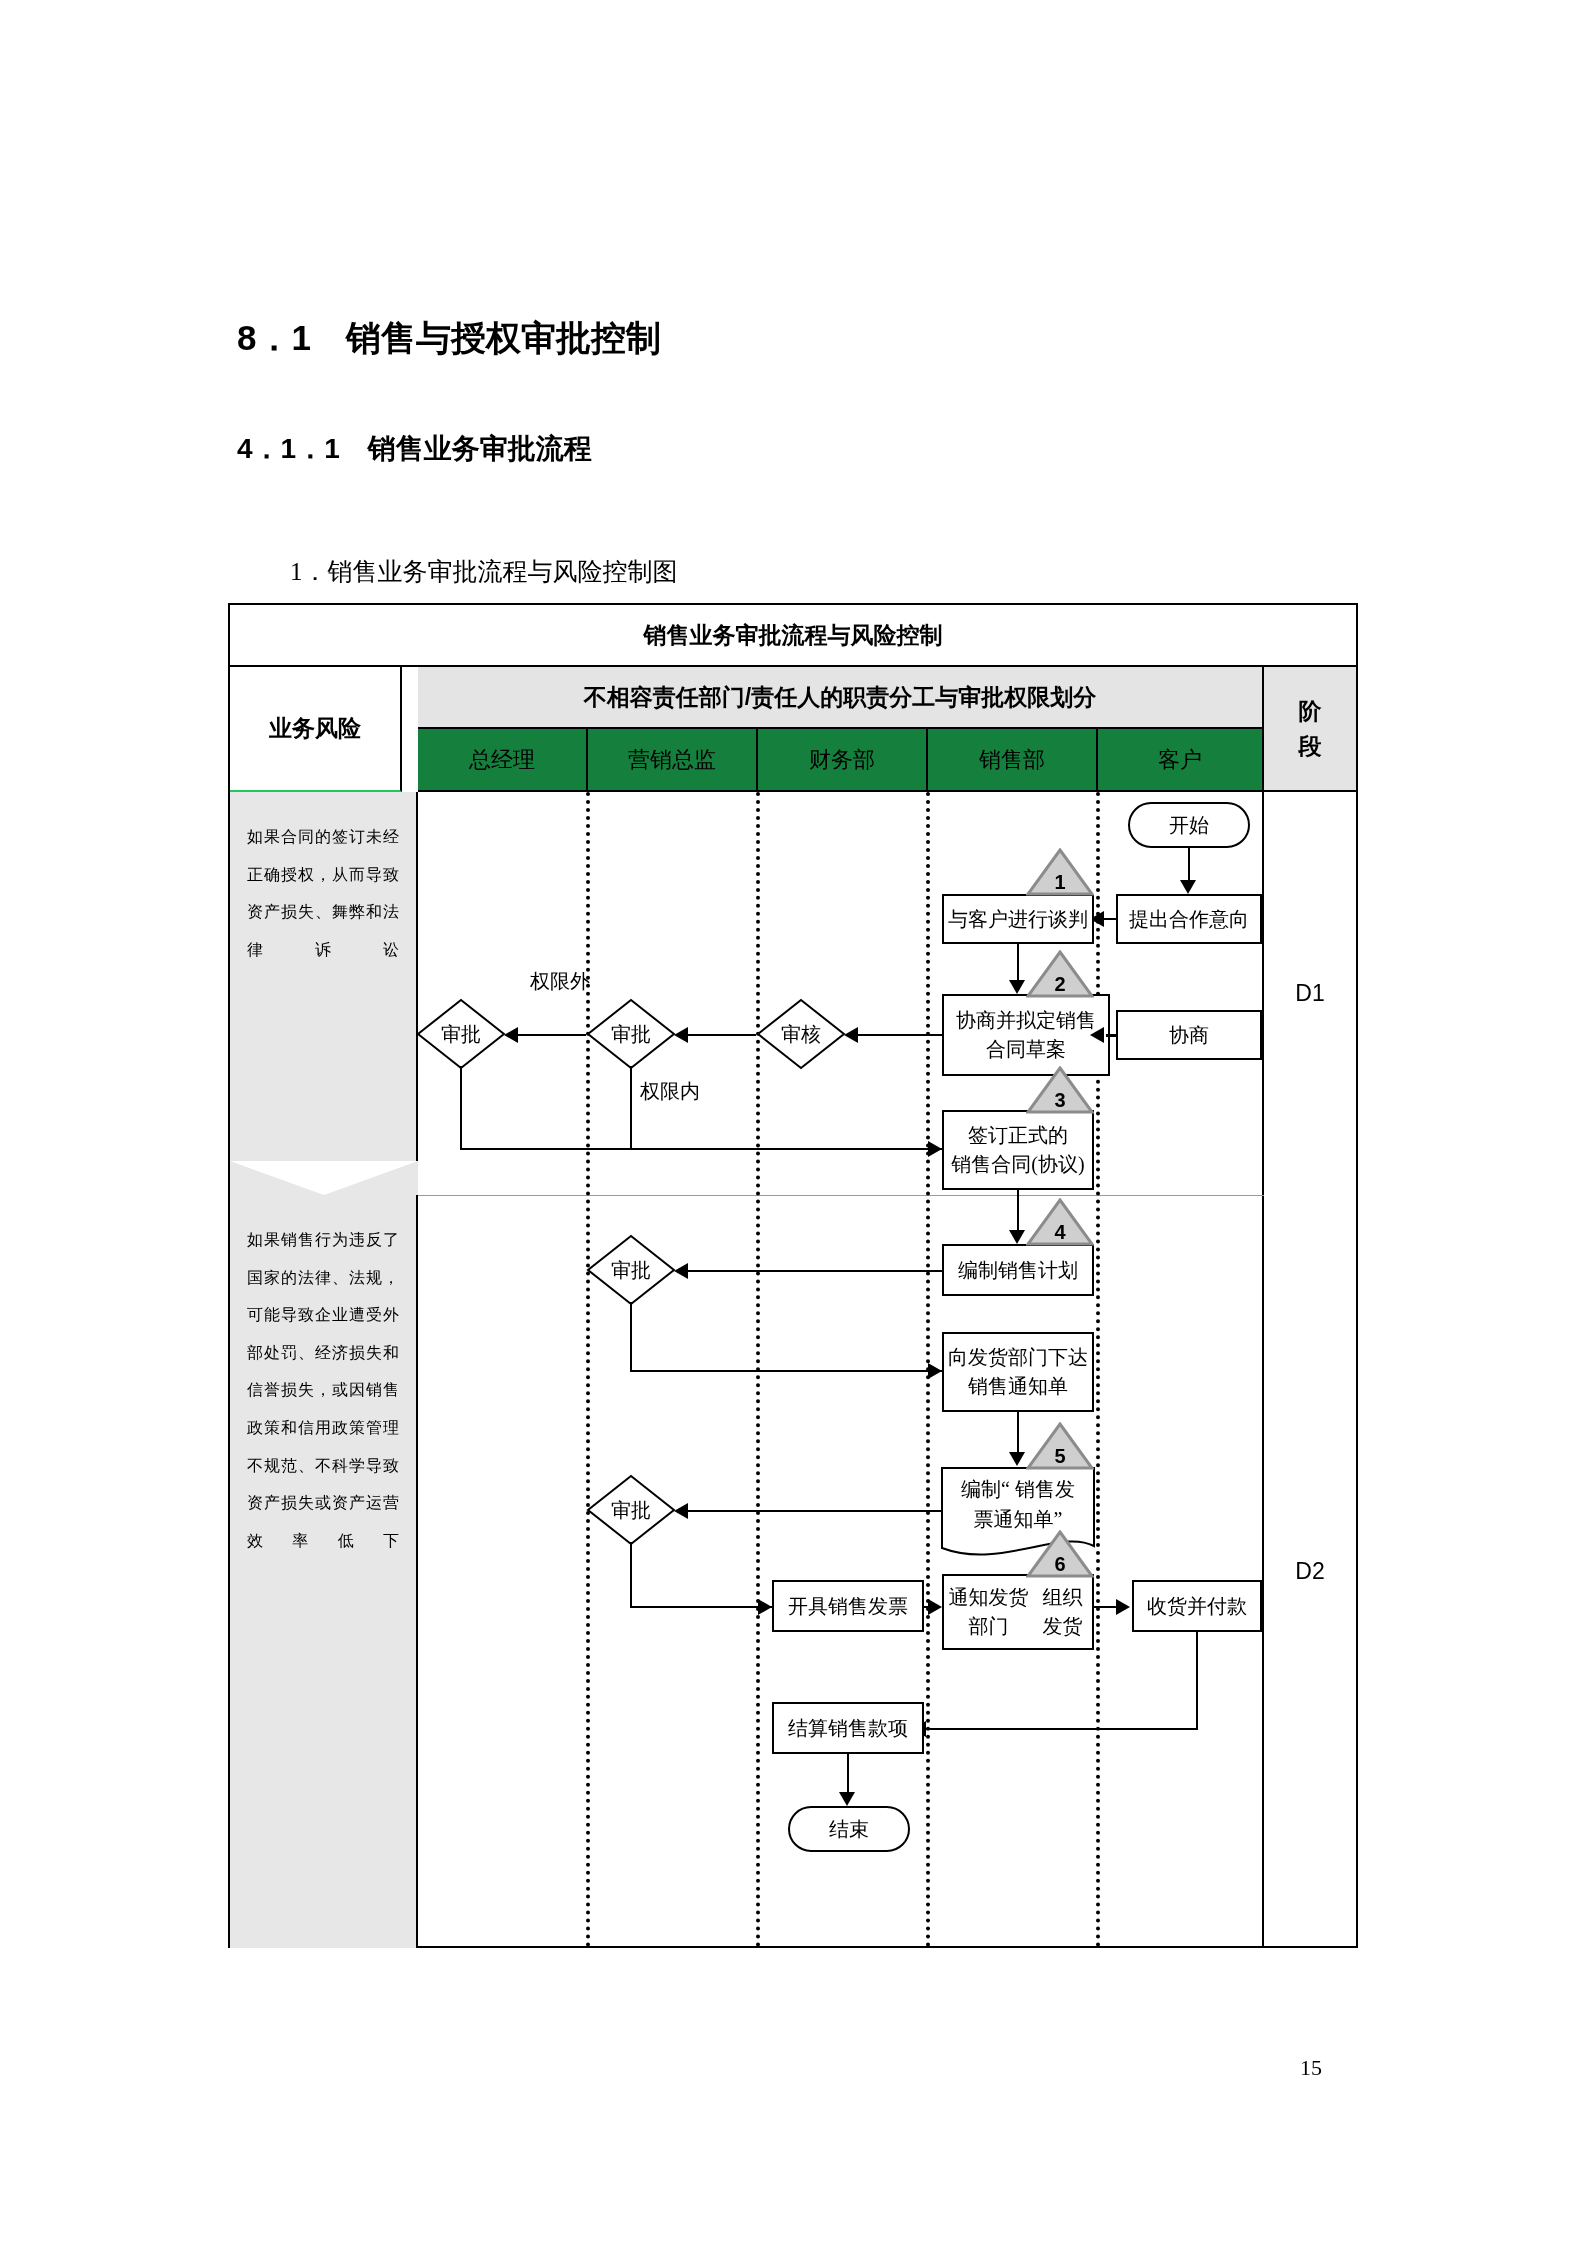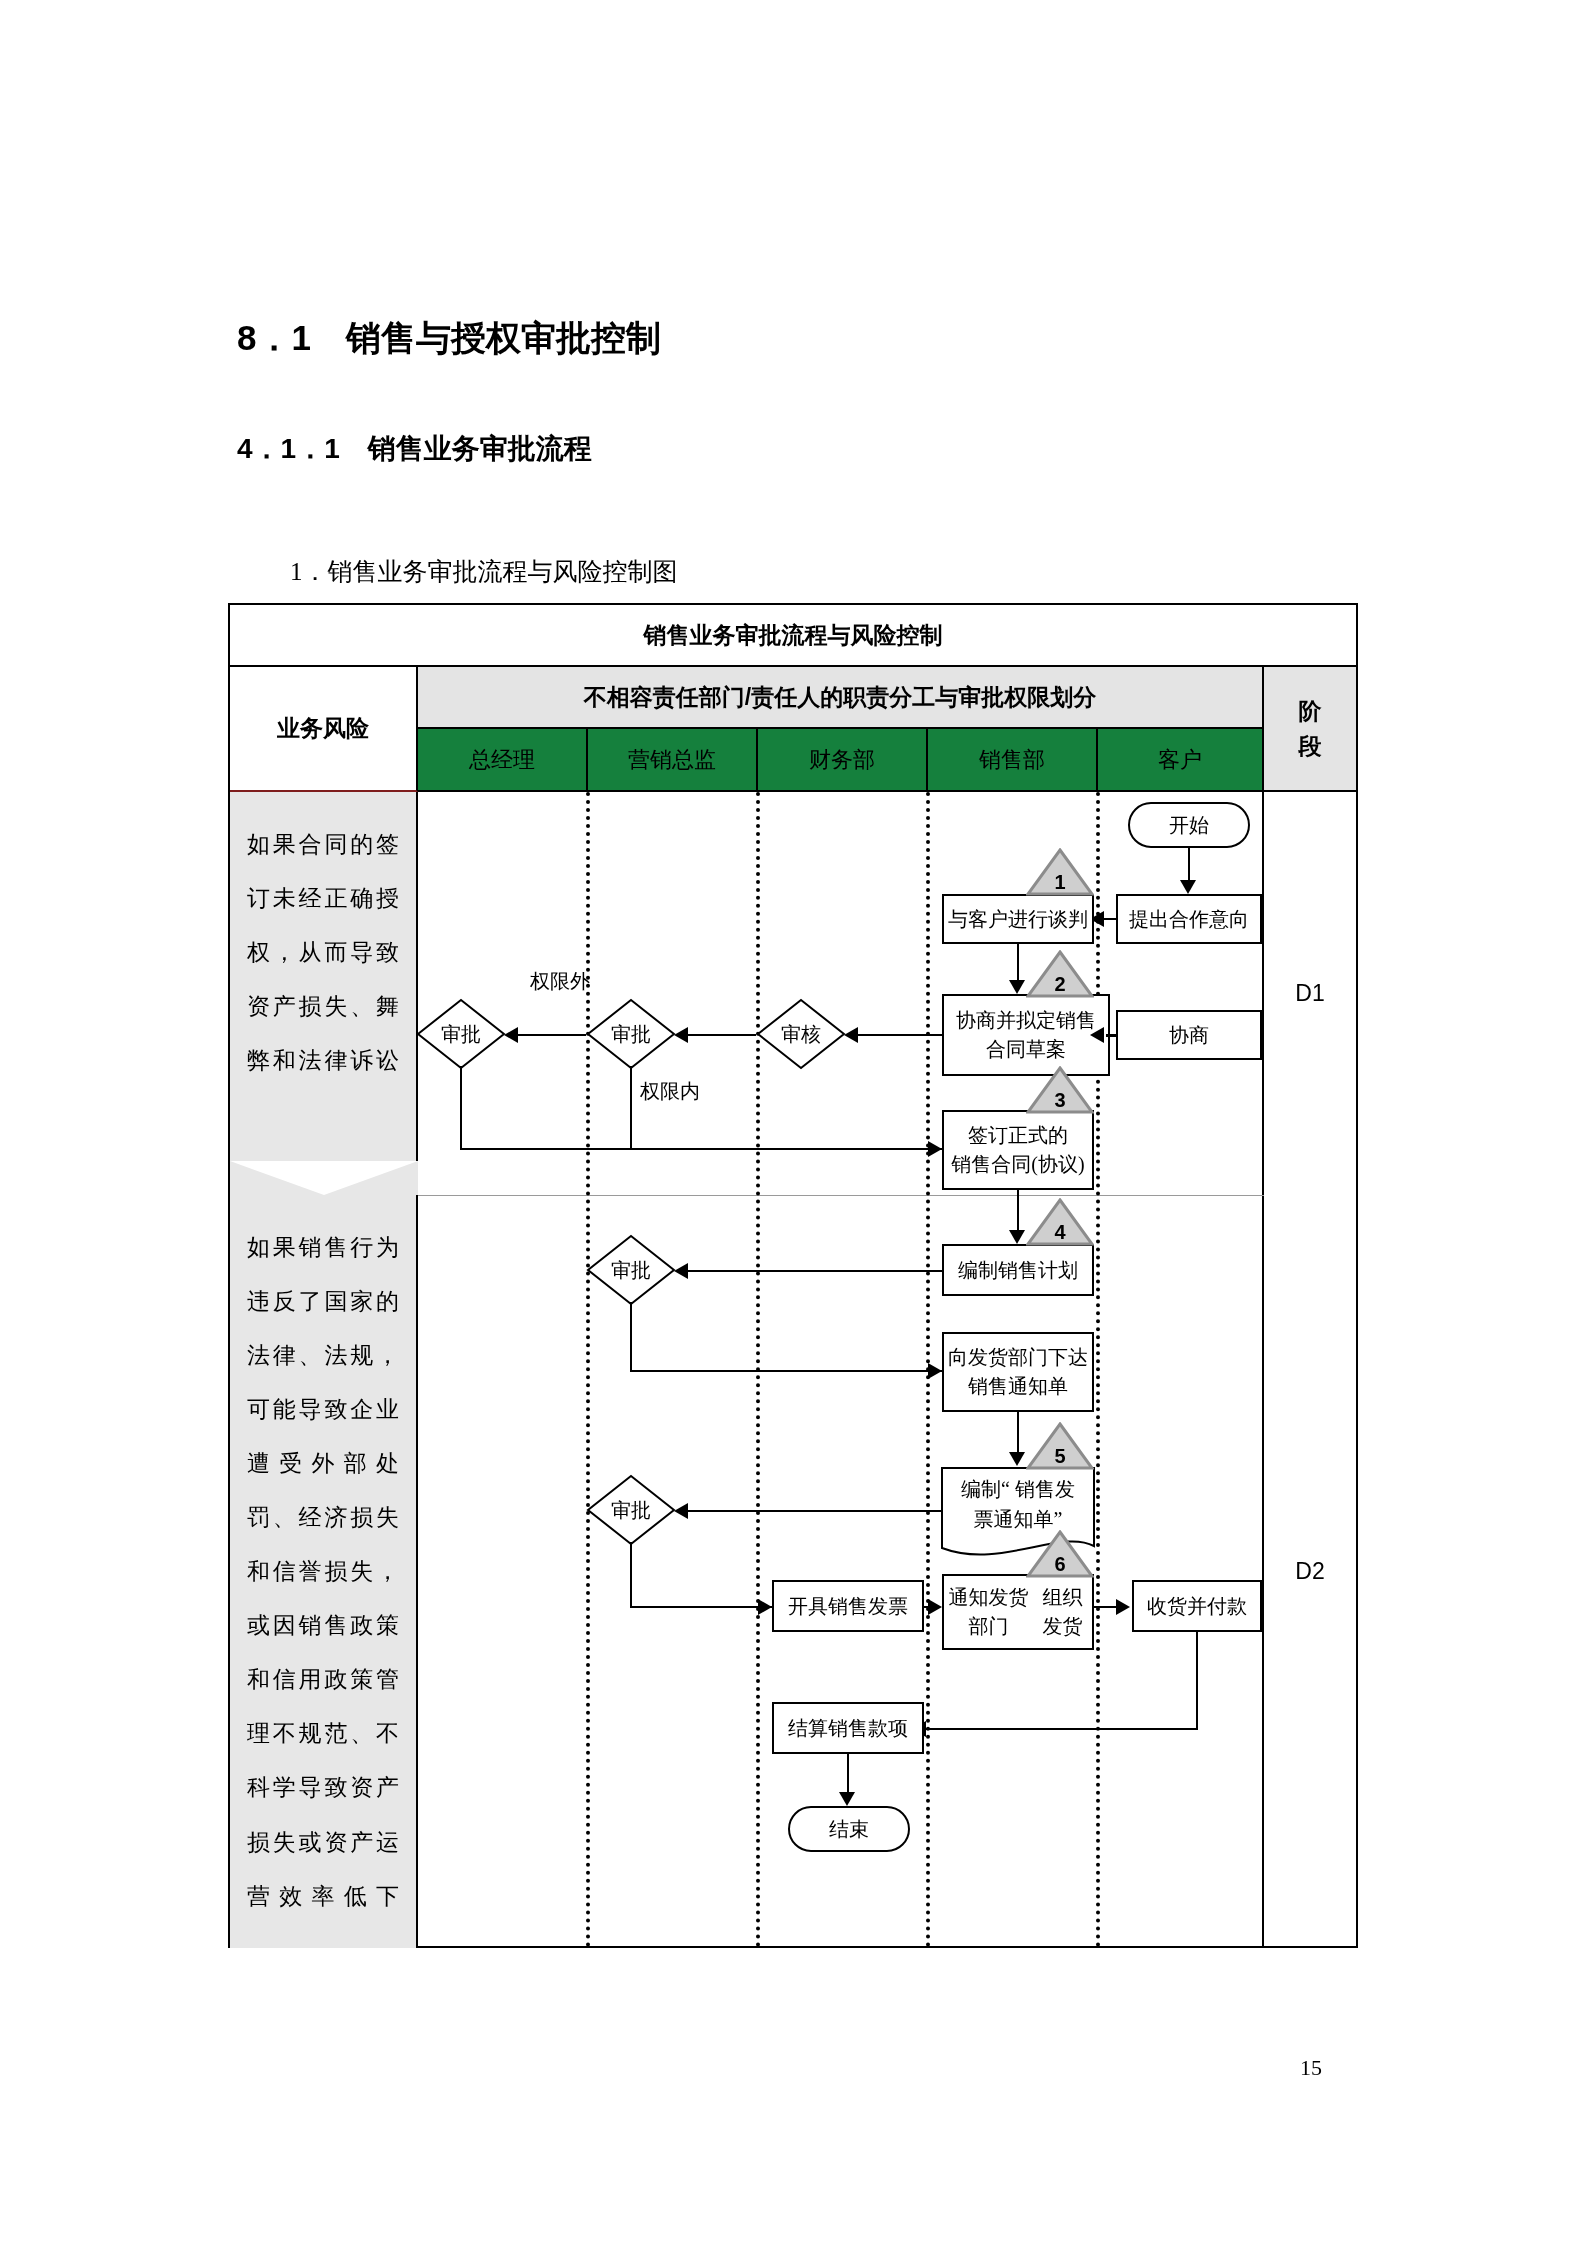--- a/index.html
+++ b/index.html
@@ -51,22 +51,22 @@
   .cap{
     position:absolute;left:0;top:0;width:100%;height:62px;
     border-bottom:2px solid #000;box-sizing:border-box;
     display:flex;align-items:center;justify-content:center;
     font-size:23px;font-weight:bold;
     font-family:"Liberation Sans","DejaVu Sans",sans-serif;
   }
 
   
   .hdr-risk{
-    position:absolute;left:0;top:62px;width:188px;height:125px;
-    border-right:2px solid #000;border-bottom:2px solid #7f1d1d;box-sizing:border-box;
+    position:absolute;left:0;top:62px;width:172px;height:125px;
+    border-right:2px solid #000;border-bottom:2px solid #22c55e;box-sizing:border-box;
     display:flex;align-items:center;justify-content:center;
     font-size:23px;font-weight:bold;background:#fff;
     font-family:"Liberation Sans","DejaVu Sans",sans-serif;
   }
   .hdr-span{
     position:absolute;left:188px;top:62px;width:846px;height:62px;
     border-right:2px solid #000;border-bottom:2px solid #000;box-sizing:border-box;
     display:flex;align-items:center;justify-content:center;
     background:#e4e4e4;font-size:23px;font-weight:bold;
     font-family:"Liberation Sans","DejaVu Sans",sans-serif;
@@ -83,21 +83,21 @@
     border-right:2px solid #000;border-bottom:2px solid #000;box-sizing:border-box;
     display:flex;align-items:center;justify-content:center;
     background:#15803d;font-size:22px;
   }
 
   
   .risk-cell{
     position:absolute;left:0;width:188px;
     border-right:2px solid #000;box-sizing:border-box;
     background:#e7e7e7;
-    font-size:23px;line-height:2.35;
+    font-size:16px;line-height:2.35;
     text-align:justify;text-align-last:justify;
     padding:26px 17px 0 17px;
   }
   .risk1{top:187px;height:403px;}
   .risk2{top:590px;height:753px;}
   .notch{
     position:absolute;left:0;width:188px;height:34px;
     background:#fff;
   }
   .notch:before{

